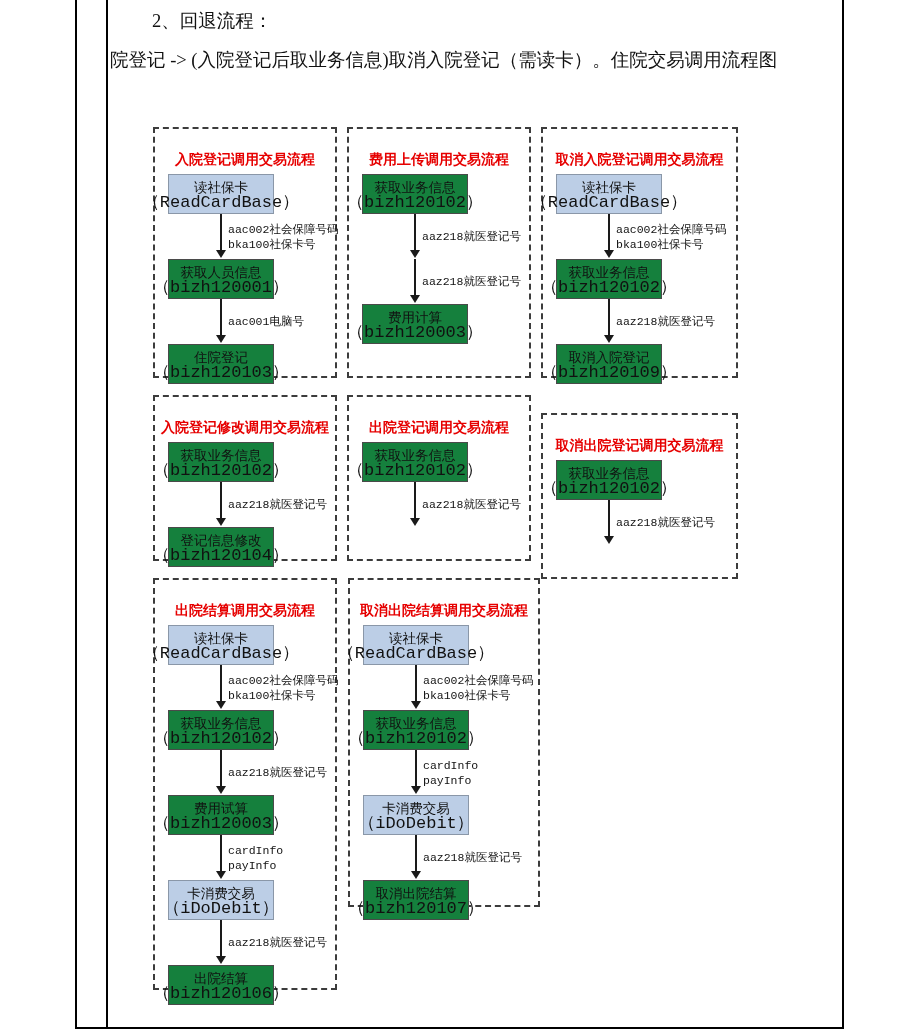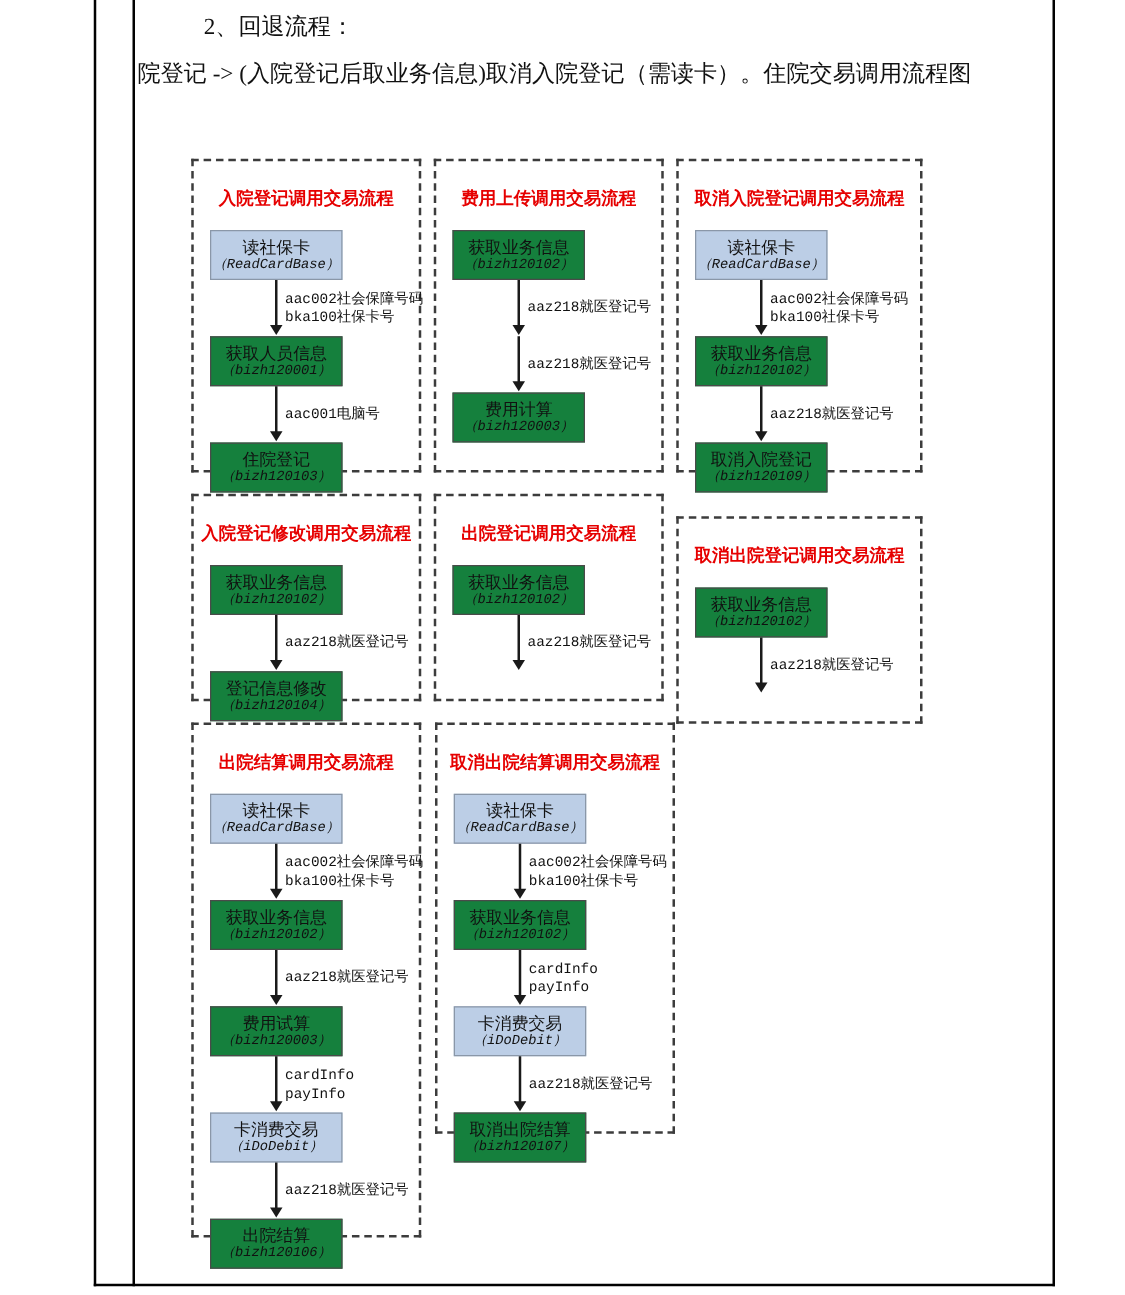--- a/index.html
+++ b/index.html
@@ -5,36 +5,36 @@
   * { margin:0; padding:0; box-sizing:border-box; }
   html,body { background:#ffffff; }
   body {
     width:900px; height:1036px; position:relative; overflow:hidden;
     font-family:"Liberation Serif","DejaVu Serif",serif; color:#111;
   }
   
   .vline { position:absolute; top:0; width:2px; height:1029px; background:#000; }
   .hline { position:absolute; height:2px; background:#000; }
   
-  .heading { position:absolute; left:163px; top:8px; font-size:18.5px; white-space:nowrap; }
+  .heading { position:absolute; left:152px; top:8px; font-size:18.5px; white-space:nowrap; }
   .para { position:absolute; left:110px; top:42px; width:737px; font-size:18.5px; line-height:37px; }
   .para .l1 { text-indent:36px; white-space:nowrap; }
   .para .l2 { white-space:nowrap; }
   
   .fc-area { position:absolute; inset:0; }
   .panel { position:absolute; border:2px dashed #3c3c3c; background:#fff; }
   .ptitle { margin-top:23px; text-align:center; font-weight:bold; font-size:14px; line-height:16px;
             color:var(--title_red,#e60000); white-space:nowrap; }
   .fbox { width:106px; height:40px; margin-left:13px; border:1px solid #4a4a4a; background:#15803d;
           display:flex; flex-direction:column; align-items:center; justify-content:center; }
-  .ptitle + .fbox { margin-top:16px; }
+  .ptitle + .fbox { margin-top:6px; }
   .fbox.blue { background:var(--box_blue,#bccee6); border-color:var(--box_blue_border,#8a97a8); }
   .bl1 { font-size:13.5px; line-height:17px; white-space:nowrap; }
-  .bl2 { font-size:11px; line-height:13px; white-space:nowrap;
-         font-family:"Liberation Mono","DejaVu Sans Mono",monospace;font-style:italic; }
+  .bl2 { font-size:17px; line-height:13px; white-space:nowrap;
+         font-family:"Liberation Mono","DejaVu Sans Mono",monospace; }
   .fedge { position:relative; height:45px; }
   .aline { position:absolute; left:65px; top:0; width:2px; height:37px; background:#1a1a1a; }
   .ahead { position:absolute; left:61px; top:36px; width:0; height:0;
            border-left:5px solid transparent; border-right:5px solid transparent;
            border-top:8px solid #1a1a1a; }
   .elabels { position:absolute; left:73px; top:0; height:100%;
              display:flex; flex-direction:column; justify-content:center; }
   .elabel { font-size:11.5px; line-height:15px; white-space:nowrap;
             font-family:"Liberation Mono","DejaVu Sans Mono",monospace; }
 </style>

